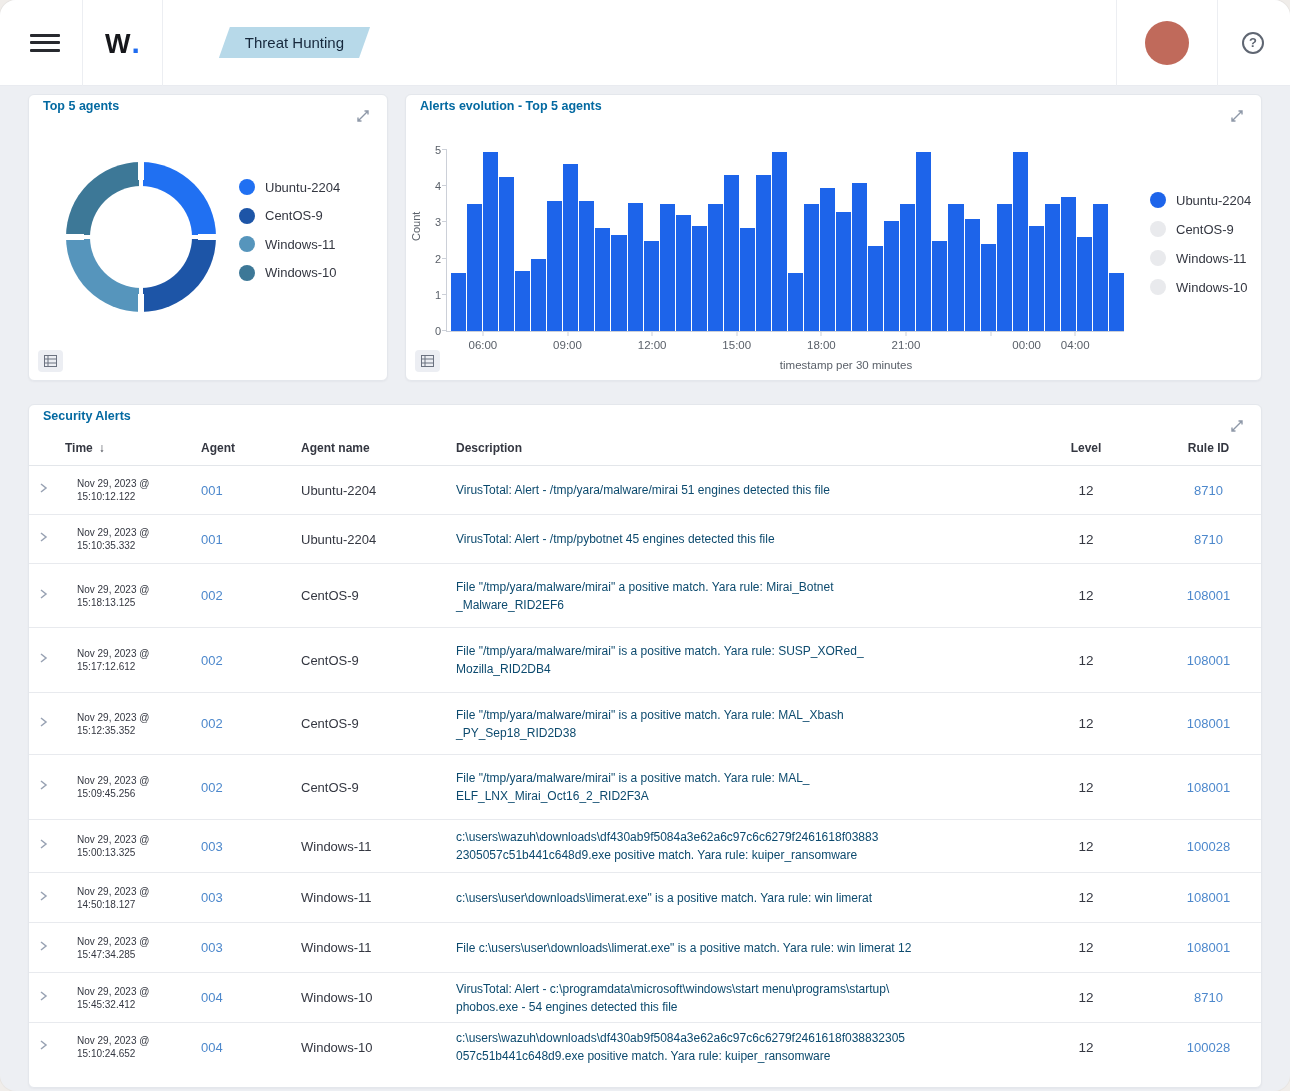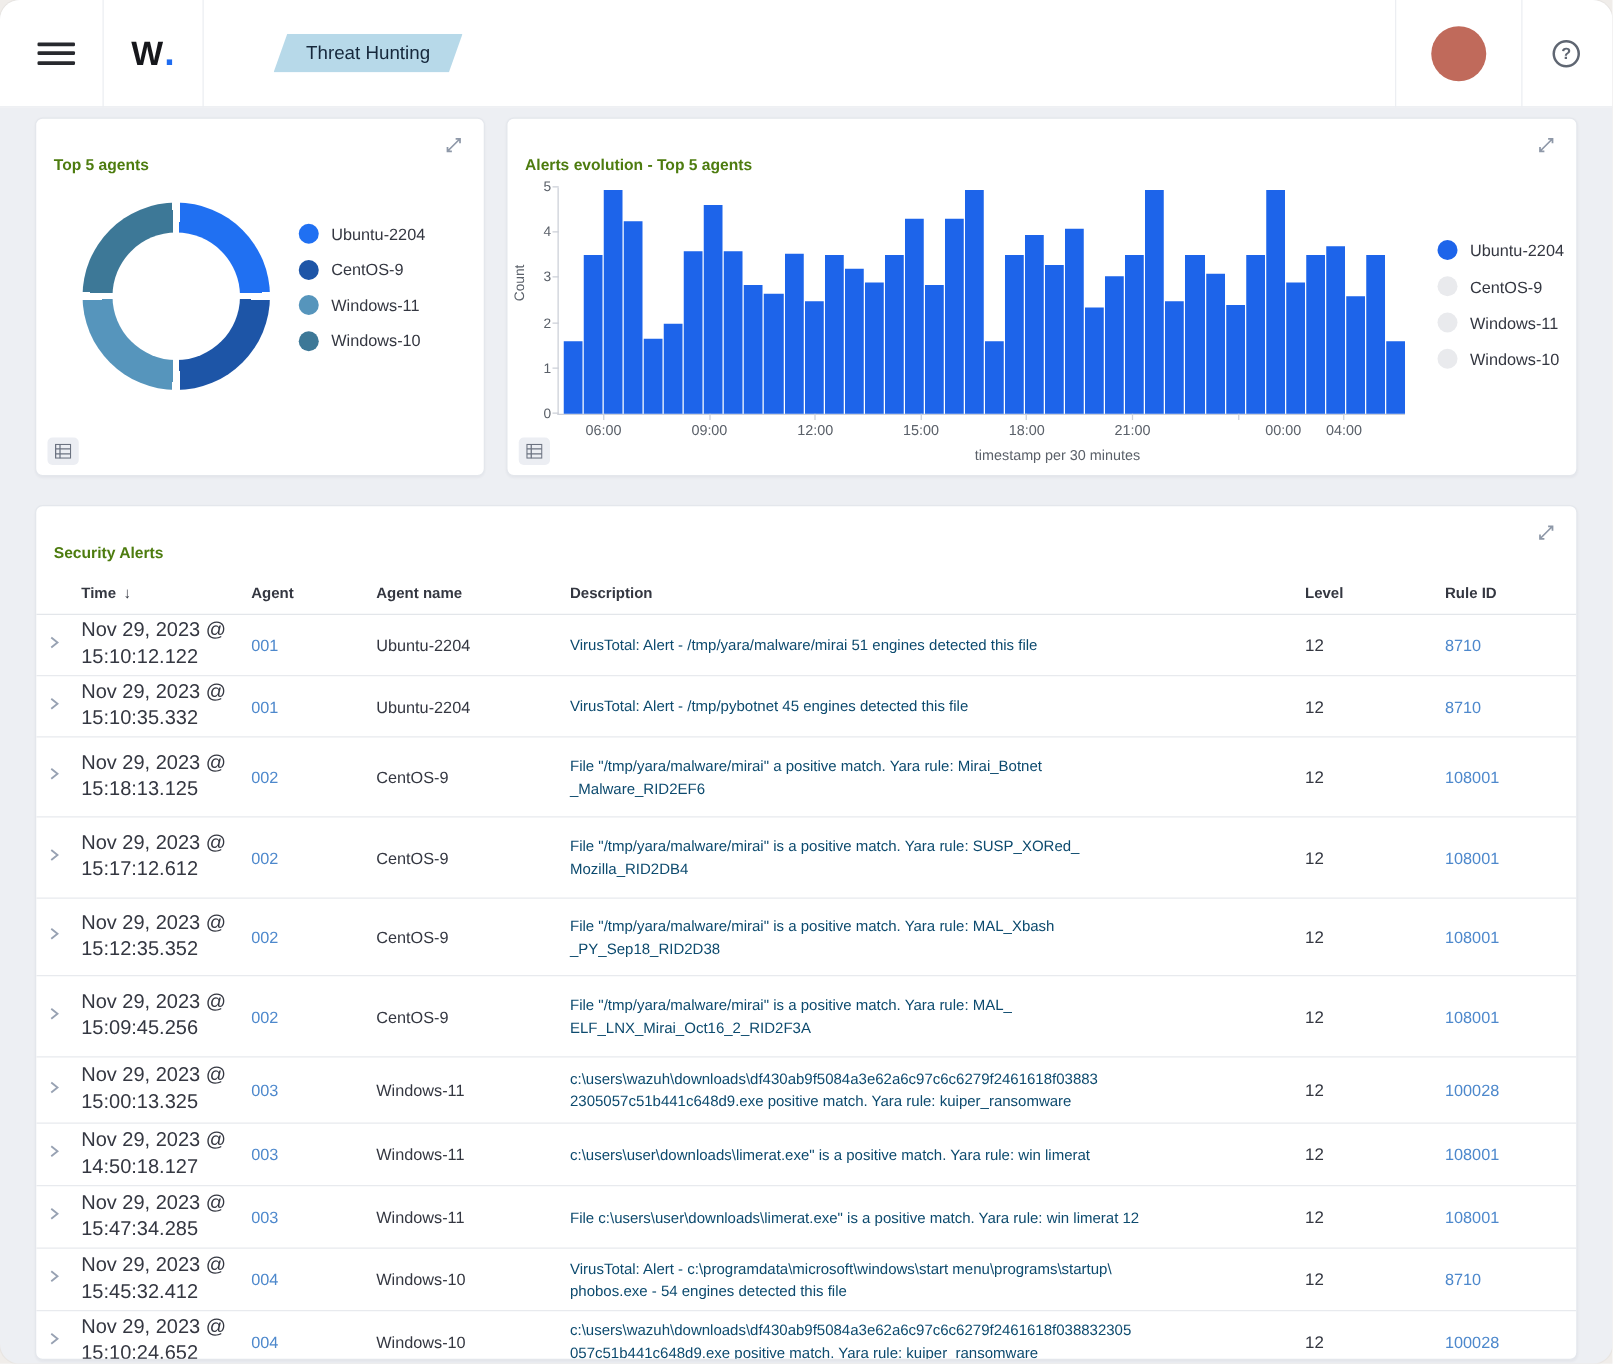--- a/index.html
+++ b/index.html
@@ -24,21 +24,21 @@
   .avatar-zone { display:flex; align-items:center; height:86px; }
   .avatar { width:44px; height:44px; border-radius:50%; background:#c06a5b; margin:0 28px; cursor:pointer; }
   .help { width:22px; height:22px; border-radius:50%; border:2px solid #5f6672; background:none; color:#5f6672;
           font-size:13px; font-weight:700; line-height:18px; text-align:center; margin-left:24px; cursor:pointer; }
 
   
   .content { flex:1; padding:8px 28px 14px 28px; }
   .row1 { display:flex; gap:17px; height:287px; }
   .panel { background:#ffffff; border:1px solid #e4e7ec; border-radius:6px; position:relative;
            box-shadow:0 1px 2px rgba(20,30,50,0.04); }
-  .panel h3 { font-size:12.5px; font-weight:700; color:#4d7c0f; padding:30px 14px 0 14px; }
+  .panel h3 { font-size:12.5px; font-weight:700; color:#0369a1; padding:4px 14px 0 14px; }
   .expand { position:absolute; top:11px; right:12px; width:20px; height:20px; border:none; background:none; cursor:pointer; }
   .inspect { position:absolute; left:9px; bottom:8px; width:25px; height:22px; border:none; border-radius:4px;
              background:#eceef3; cursor:pointer; display:flex; align-items:center; justify-content:center; }
 
   
   .panel-top5 { width:360px; flex:0 0 360px; }
   .donut { position:absolute; left:37px; top:67px; width:150px; height:150px; border-radius:50%; cursor:pointer; }
   .donut .hole { position:absolute; inset:24px; background:#fff; border-radius:50%; }
   .legend { list-style:none; position:absolute; }
   .legend-t5 { left:210px; top:84px; }
@@ -63,32 +63,32 @@
   .legend-evo { left:744px; top:97px; }
   .legend-evo li { margin-bottom:13px; }
 
   
   .panel-table { margin-top:23px; height:684px; overflow:hidden; }
   .grid { display:grid; grid-template-columns:36px 136px 100px 155px 560px 112px 1fr; align-items:center; }
   .thead { height:35px; border-bottom:1px solid #e3e6ea; margin-top:8px; }
   .thead > div { font-size:12px; font-weight:700; color:#343741; }
   .th-time { display:flex; align-items:center; gap:6px; cursor:pointer; }
   .sort-arrow { font-size:12px; color:#343741; }
-  .pad-l { padding-left:28px; }
+  .pad-l { padding-left:28px;text-align:center; }
   .trow { border-bottom:1px solid #e8eaee; }
   .trow:last-child { border-bottom:none; }
   #rows .trow:nth-child(1){min-height:49px;} #rows .trow:nth-child(2){min-height:49px;}
   #rows .trow:nth-child(3){min-height:64px;} #rows .trow:nth-child(4){min-height:65px;}
   #rows .trow:nth-child(5){min-height:62px;} #rows .trow:nth-child(6){min-height:65px;}
   #rows .trow:nth-child(7){min-height:53px;} #rows .trow:nth-child(8){min-height:50px;}
   #rows .trow:nth-child(9){min-height:50px;} #rows .trow:nth-child(10){min-height:50px;}
   #rows .trow:nth-child(11){min-height:48px;}
   .chev { width:20px; height:20px; border:none; background:none; cursor:pointer; margin-left:8px;
           color:#98a2b3; font-size:13px; }
-  .c-time { font-size:16px; line-height:1.3; white-space:pre-line; color:#343741; }
+  .c-time { font-size:10px; line-height:1.3; white-space:pre-line; color:#343741;margin-left:12px; }
   .c-link { font-size:13px; color:#4d88cc; text-decoration:none; cursor:pointer; }
   .c-name { font-size:13px; color:#343741; }
   .c-desc { font-size:12px; line-height:1.5; white-space:pre-line; overflow-wrap:anywhere; color:#0c4a6e; padding-right:20px; }
   .c-level { font-size:13.5px; color:#343741; }
   svg { display:block; }
 </style>
 </head>
 <body>
 
 <div class="app">

